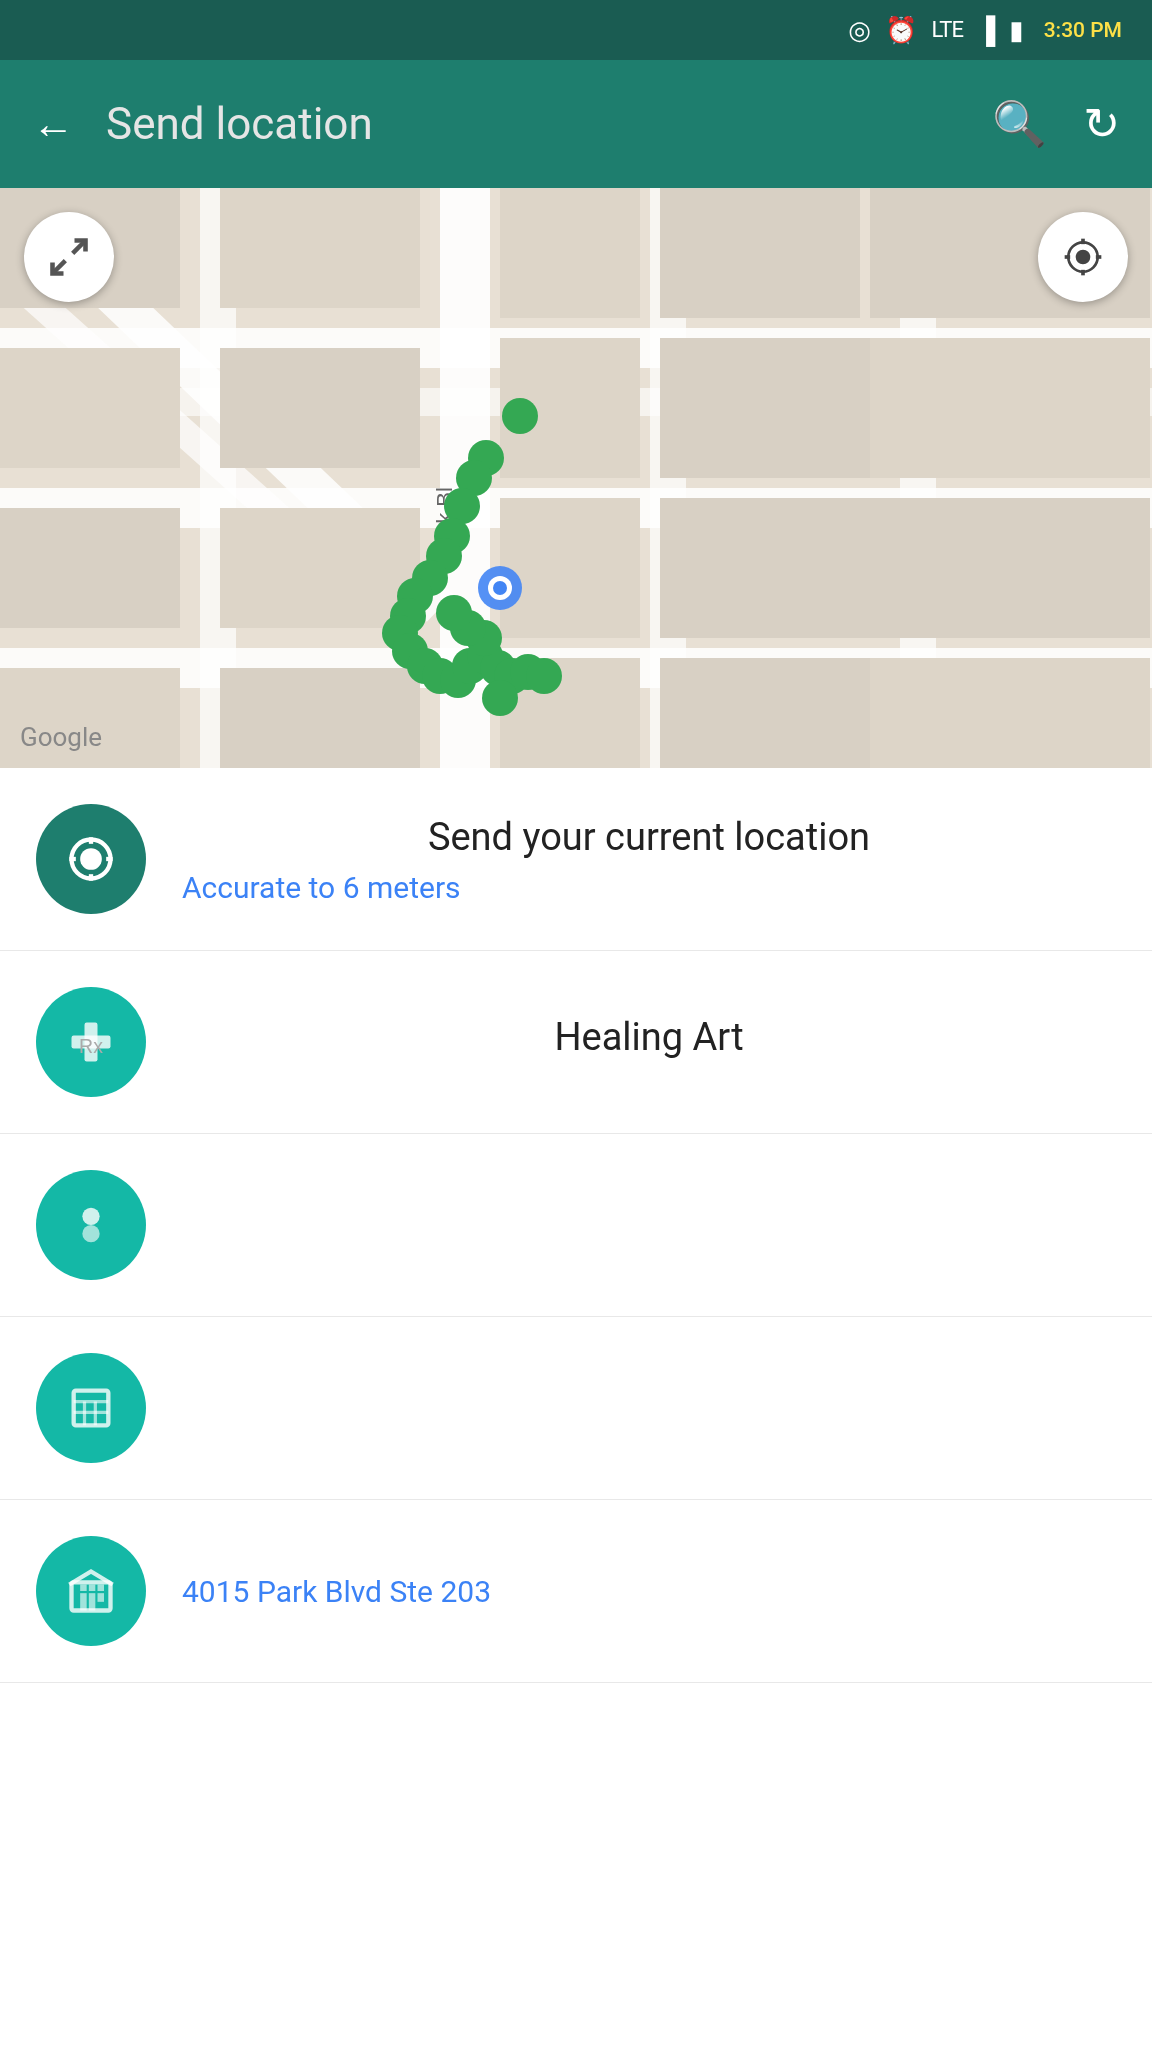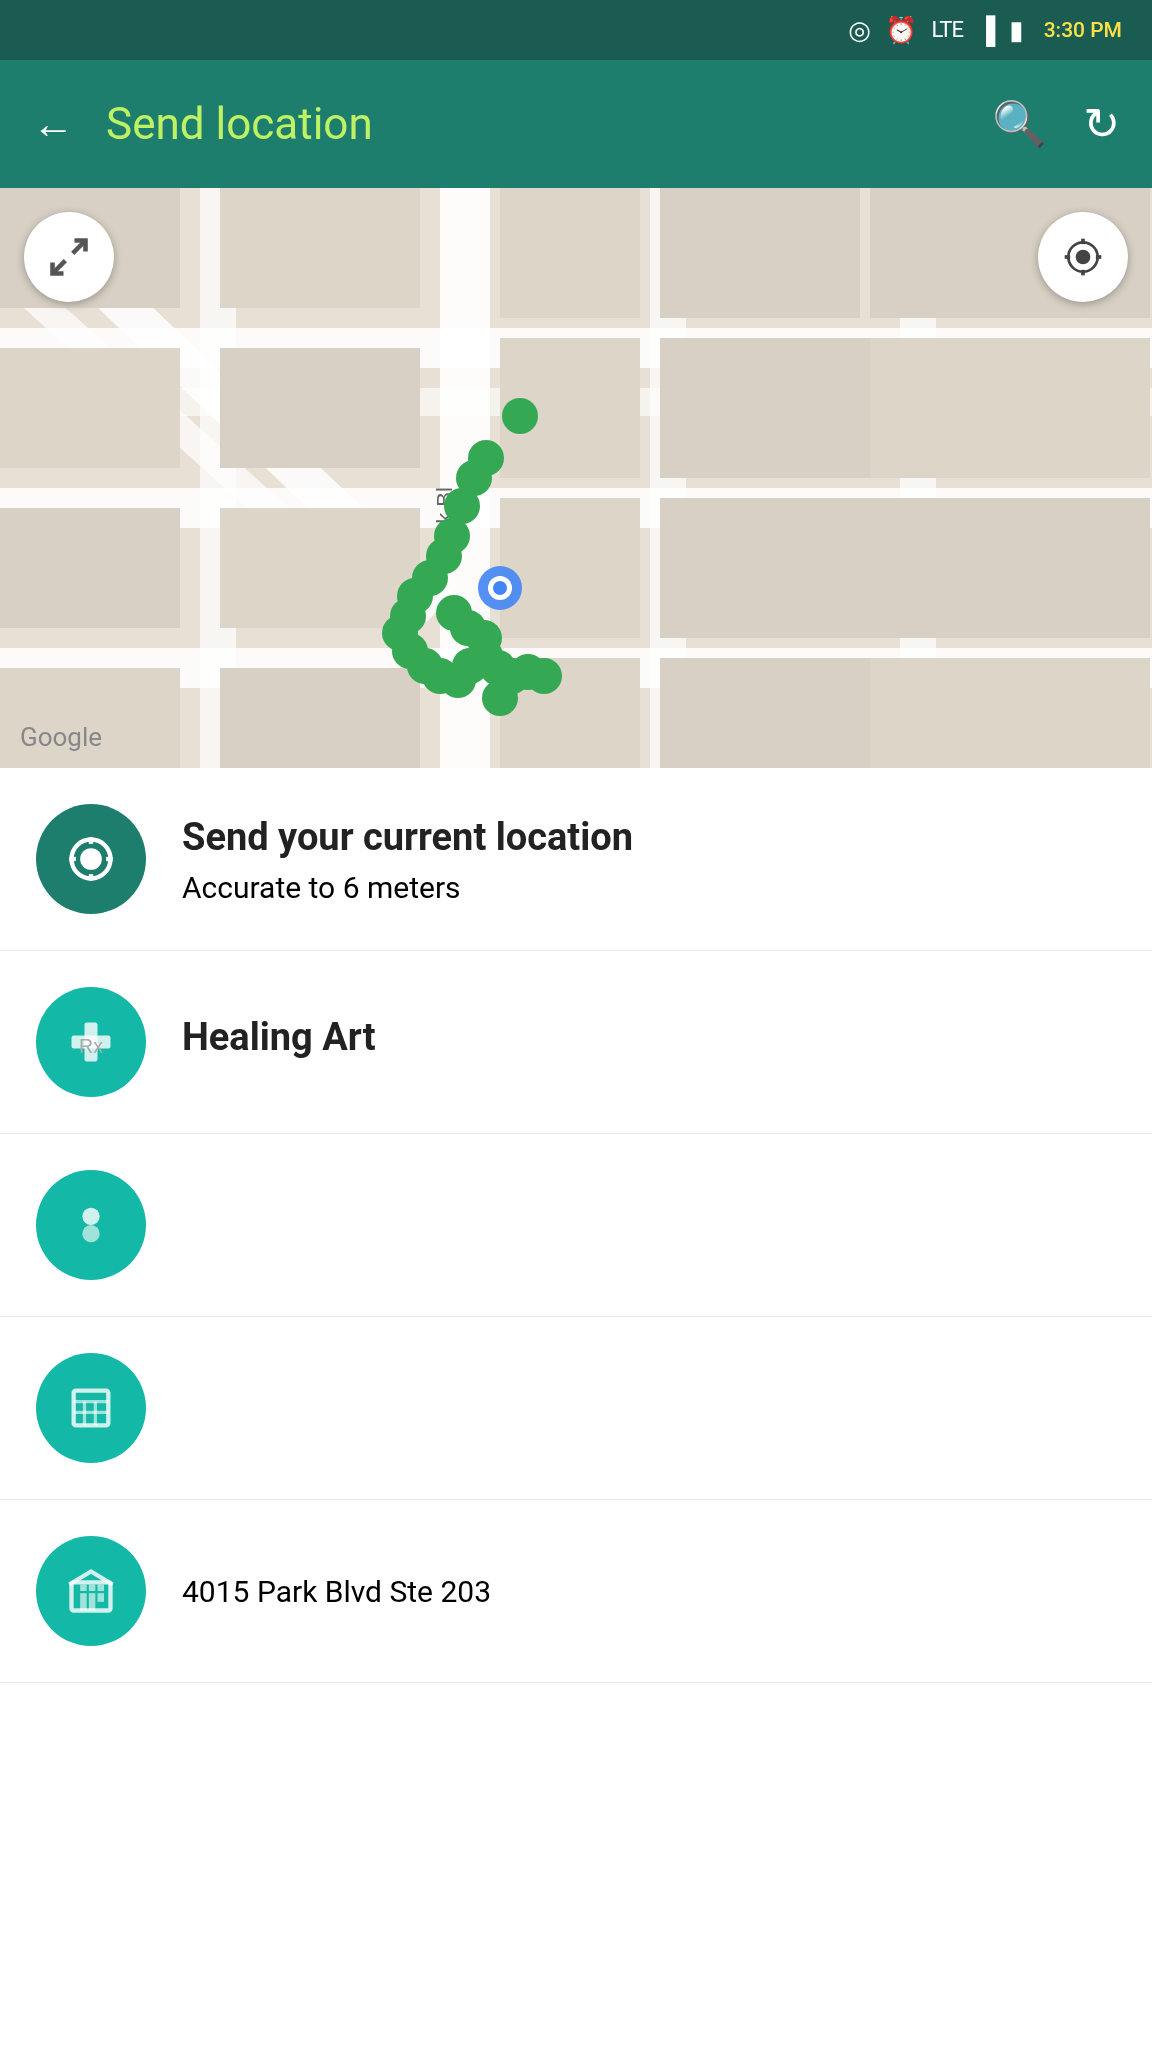--- a/index.html
+++ b/index.html
@@ -48,21 +48,21 @@
       padding: 0 32px;
       gap: 32px;
     }
     .app-bar-back {
       color: #fff;
       font-size: 42px;
       cursor: pointer;
       line-height: 1;
     }
     .app-bar-title {
-      color: #bef264;
+      color: #e5e5e5;
       font-size: 44px;
       font-weight: 400;
       flex: 1;
     }
     .app-bar-actions {
       display: flex;
       gap: 36px;
       align-items: center;
     }
     .app-bar-icon {
@@ -139,27 +139,28 @@
       background: #14b8a6;
     }
     .list-icon svg {
       width: 52px;
       height: 52px;
     }
     .list-text { flex: 1; }
     .list-title {
       font-size: 38px;
       color: #222;
-      font-weight: 700;
+      font-weight: 400;
       line-height: 1.3;
       margin-bottom: 8px;
+      text-align: center;
     }
     .list-subtitle {
       font-size: 30px;
-      color: #000000;
+      color: #3b82f6;
       font-weight: 400;
     }
   </style>
 </head>
 <body>
 
 <div class="status-bar">
   <div class="status-bar-icons">
     <span class="status-icon">◎</span>
     <span class="status-icon">⏰</span>

